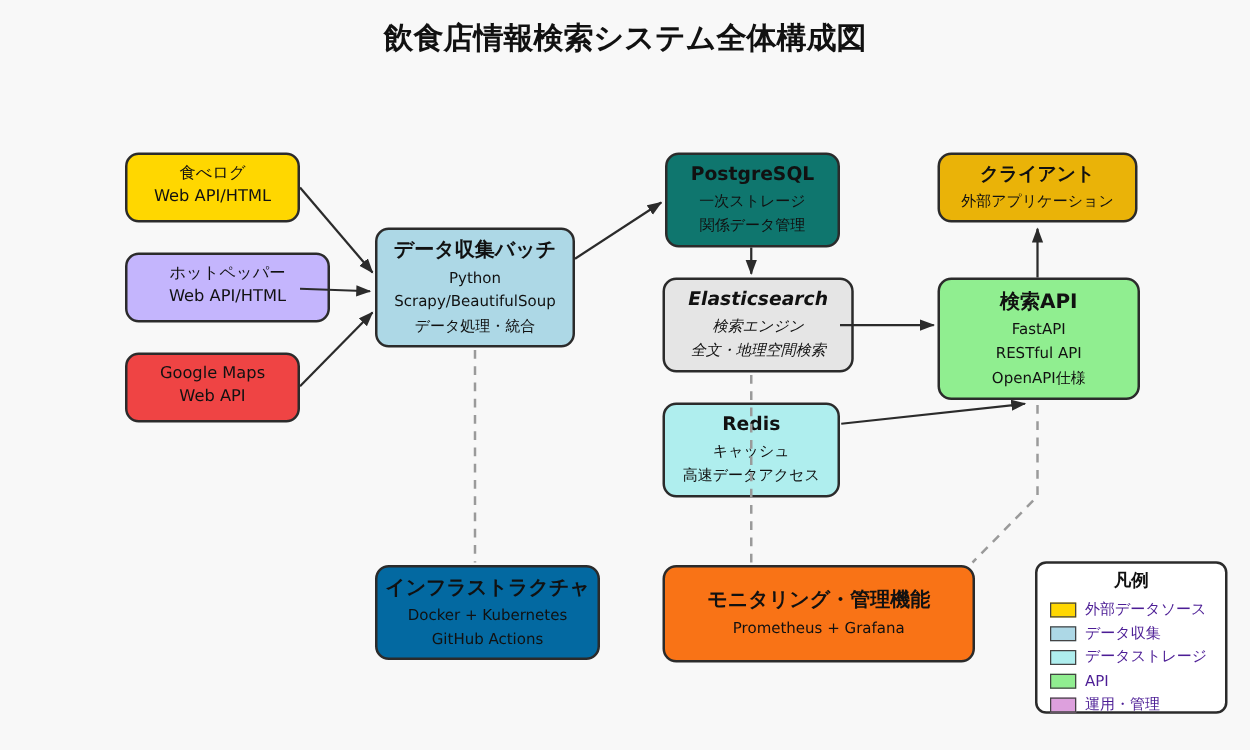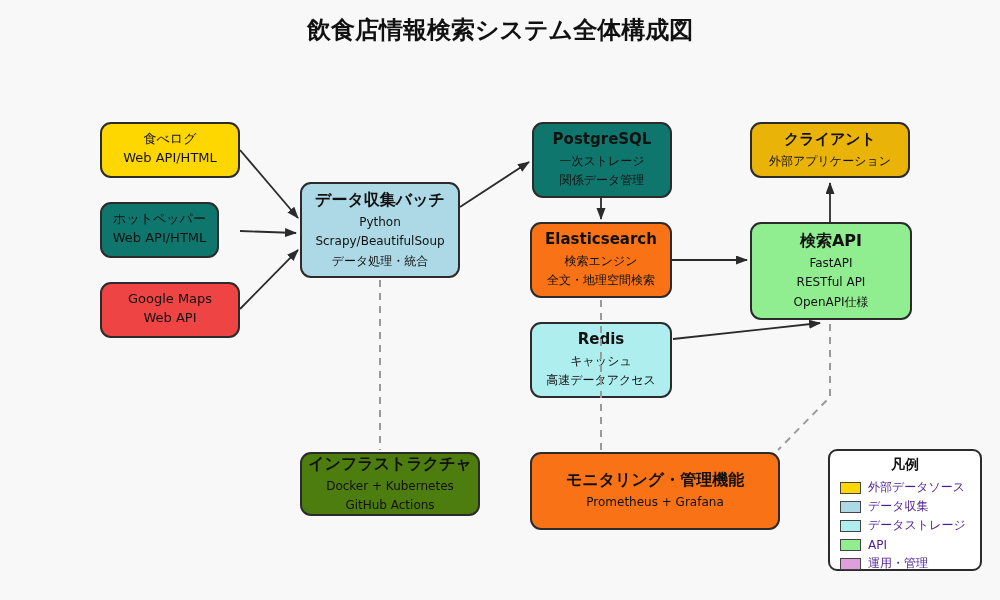--- a/index.html
+++ b/index.html
@@ -45,42 +45,42 @@
 <body>
 
 <div class="canvas">
 
   <div class="diagram-title">飲食店情報検索システム全体構成図</div>
 
   <div class="node src" style="left: 100px; top: 122px; width: 140px; height: 56px; background-color: rgb(255, 215, 0);">
     <div class="nt">食べログ</div>
     <div class="nl">Web API/HTML</div>
   </div>
-  <div class="node src" style="left: 100px; top: 202px; width: 119px; height: 56px; background-color: #0f766e;">
+  <div class="node src" style="left: 100px; top: 202px; width: 164px; height: 56px; background-color: #c4b5fd;">
     <div class="nt">ホットペッパー</div>
     <div class="nl">Web API/HTML</div>
   </div>
   <div class="node src" style="left: 100px; top: 282px; width: 140px; height: 56px; background-color: #ef4444;">
     <div class="nt">Google Maps</div>
     <div class="nl">Web API</div>
   </div>
 
   <div class="node" style="left: 300px; top: 182px; width: 160px; height: 96px; background-color: rgb(173, 216, 230);">
     <div class="nt">データ収集バッチ</div>
     <div class="nl">Python</div>
     <div class="nl">Scrapy/BeautifulSoup</div>
     <div class="nl">データ処理・統合</div>
   </div>
 
   <div class="node" style="left: 532px; top: 122px; width: 140px; height: 76px; background-color: #0f766e;">
     <div class="nt md">PostgreSQL</div>
     <div class="nl">一次ストレージ</div>
     <div class="nl">関係データ管理</div>
   </div>
-  <div class="node" style="left: 530px; top: 222px; width: 142px; height: 76px; background-color: #f97316;">
+  <div class="node" style="left: 530px; top: 222px; width: 153px; height: 76px; background-color: #e5e5e5; font-style: italic;">
     <div class="nt md">Elasticsearch</div>
     <div class="nl">検索エンジン</div>
     <div class="nl">全文・地理空間検索</div>
   </div>
   <div class="node" style="left: 530px; top: 322px; width: 142px; height: 76px; background-color: rgb(175, 238, 238);">
     <div class="nt md">Redis</div>
     <div class="nl">キャッシュ</div>
     <div class="nl">高速データアクセス</div>
   </div>
 
@@ -88,21 +88,21 @@
     <div class="nt">検索API</div>
     <div class="nl">FastAPI</div>
     <div class="nl">RESTful API</div>
     <div class="nl">OpenAPI仕様</div>
   </div>
   <div class="node" style="left: 750px; top: 122px; width: 160px; height: 56px; background-color: #eab308;">
     <div class="nt md">クライアント</div>
     <div class="nl">外部アプリケーション</div>
   </div>
 
-  <div class="node" style="left: 300px; top: 452px; width: 180px; height: 64px; background-color: #4d7c0f;">
+  <div class="node" style="left: 300px; top: 452px; width: 180px; height: 76px; background-color: #0369a1;">
     <div class="nt">インフラストラクチャ</div>
     <div class="nl">Docker + Kubernetes</div>
     <div class="nl">GitHub Actions</div>
   </div>
   <div class="node" style="left: 530px; top: 452px; width: 250px; height: 78px; background-color: #f97316;">
     <div class="nt">モニタリング・管理機能</div>
     <div class="nl">Prometheus + Grafana</div>
   </div>
 
   <div class="legend">

